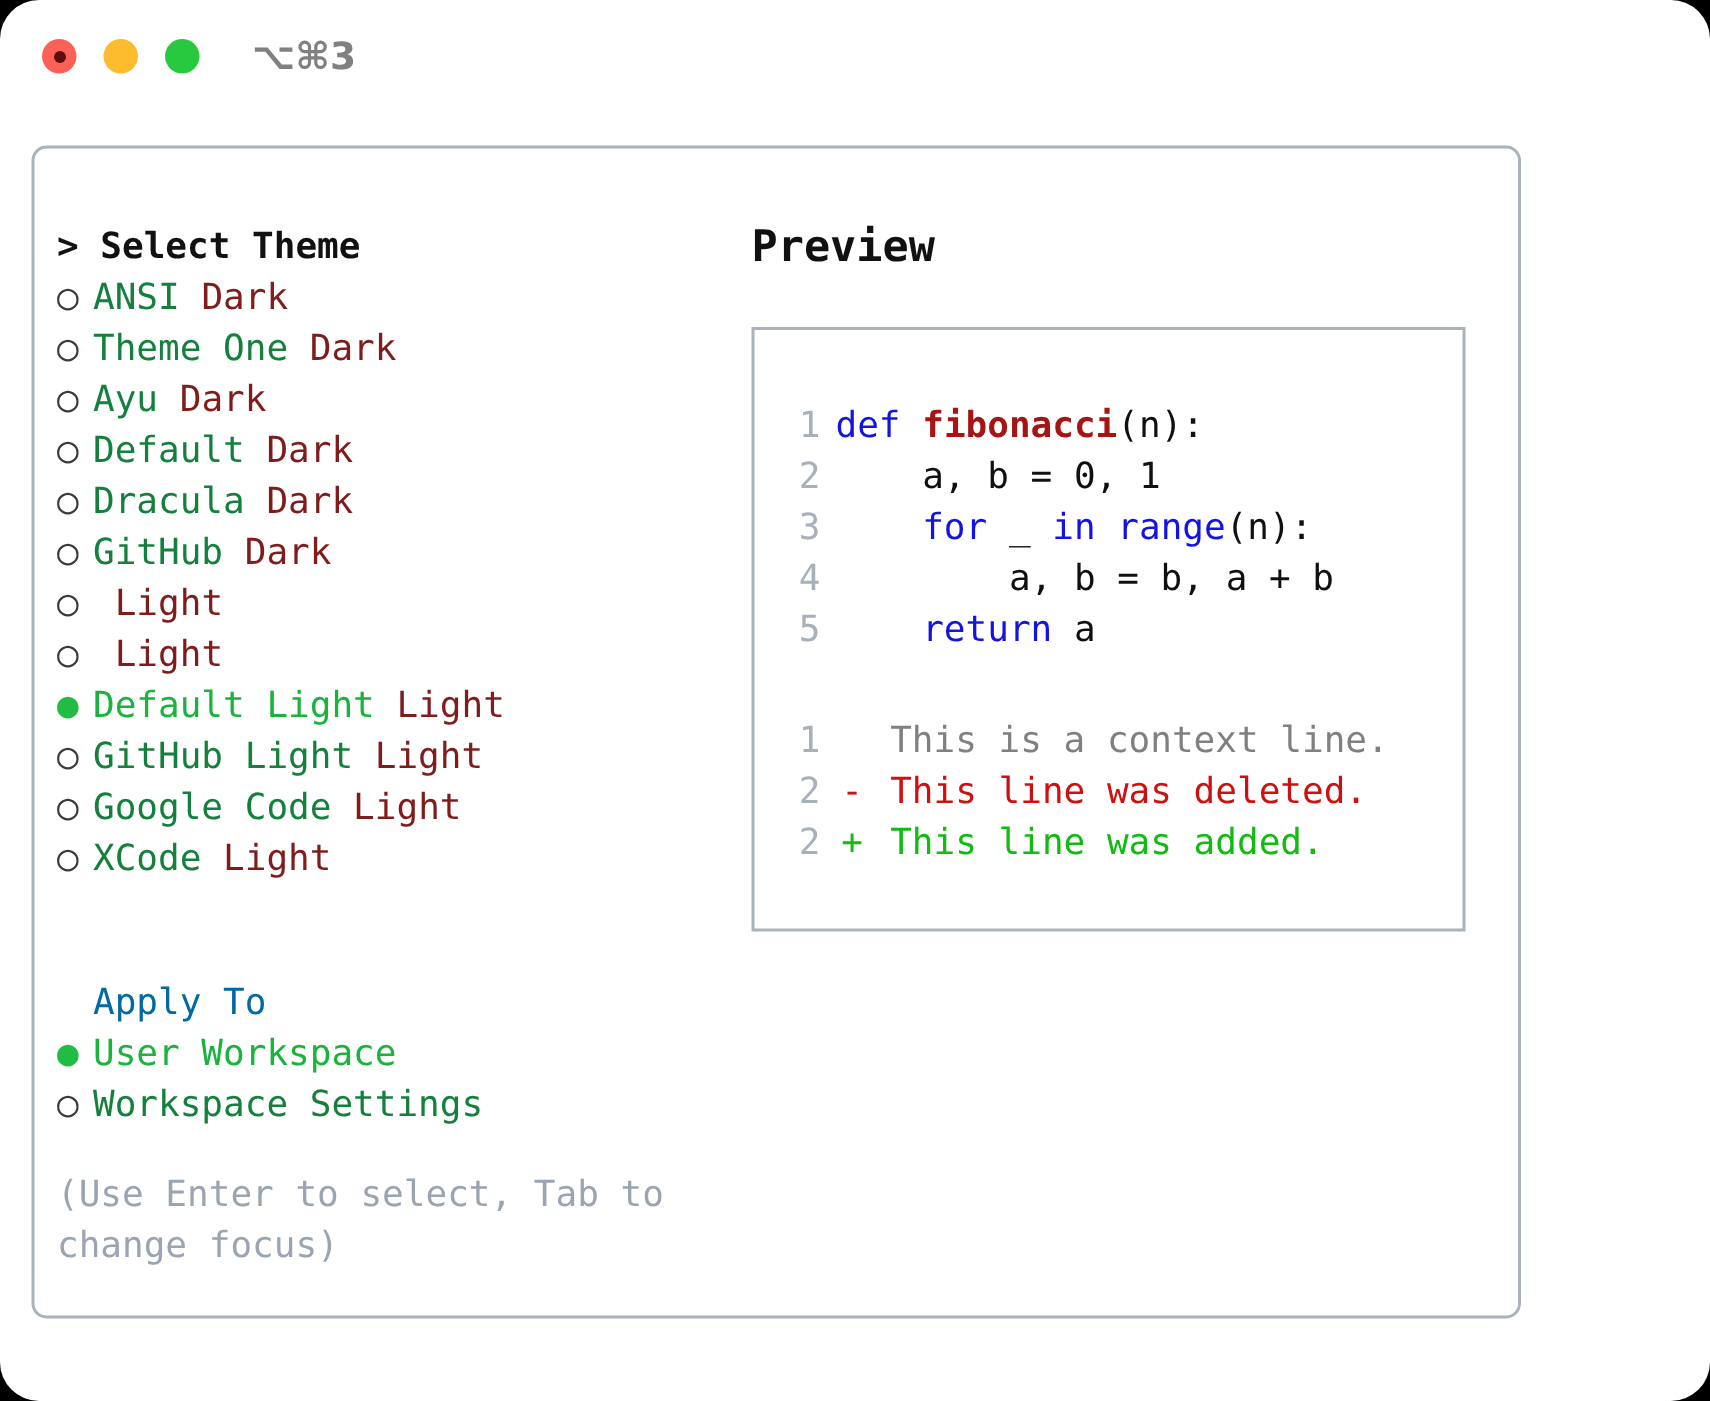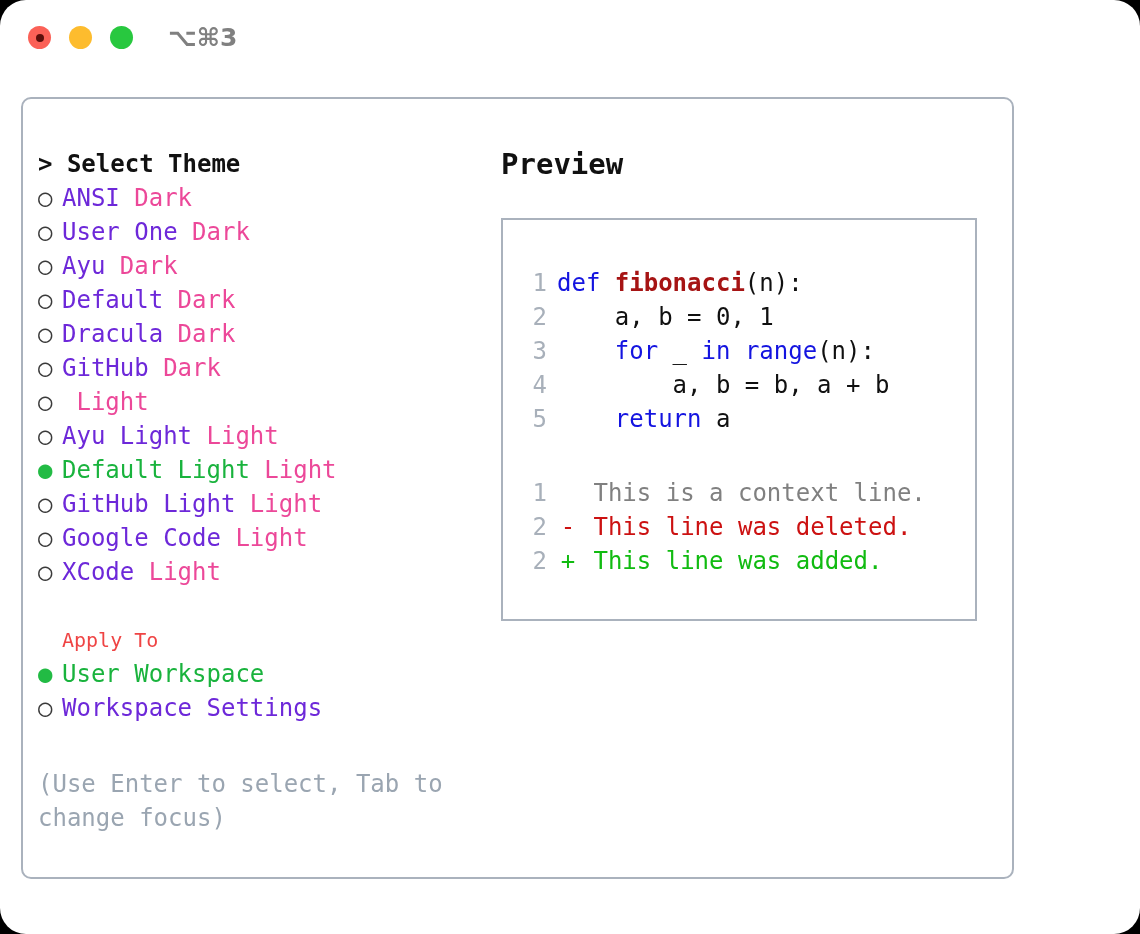--- a/index.html
+++ b/index.html
@@ -117,36 +117,37 @@
   .bullet {
     display: inline-block;
     width: 24px;
     flex: 0 0 24px;
     text-align: left;
     font-size: 24px;
     line-height: 34px;
   }
   .bullet.on  { color: #22bb44; }
   .bullet.off { color: #3a3a3a; }
-  .opt-label        { color: #6d28d9; }
+  .opt-label        { color: #15803d; }
   .opt-label.sel    { color: #19b33d; }
-  .opt-tag          { color: #ec4899; }
+  .opt-tag          { color: #7f1d1d; }
 
   .group-gap { height: 34px; }
 
   .group-title {
-    font-size: 20px;
-    color: #ef4444;
+    font-size: 24px;
+    color: #0369a1;
     line-height: 34px;
     padding-left: 24px;
     white-space: pre;
+    margin-top: 28px;
   }
 
   .hint {
-    margin-top: 42px;
+    margin-top: 26px;
     font-size: 24px;
     line-height: 34px;
     color: #9aa5b1;
     width: 410px;
     white-space: pre-wrap;
   }
 
   
   .right-col {
     position: absolute;
@@ -223,27 +224,27 @@
     <div class="shortcut">⌥⌘3</div>
   </div>
 
   <div class="panel">
     <div class="columns">
 
       <div class="left-col">
         <div class="list-header">&gt; Select Theme</div>
         <div id="theme-items">
             <div class="option-row"><span class="bullet off">○</span><span class="opt-label">ANSI</span><span class="opt-label"> </span><span class="opt-tag">Dark</span></div>
-            <div class="option-row"><span class="bullet off">○</span><span class="opt-label">User One</span><span class="opt-label"> </span><span class="opt-tag">Dark</span></div>
+            <div class="option-row"><span class="bullet off">○</span><span class="opt-label">Theme One</span><span class="opt-label"> </span><span class="opt-tag">Dark</span></div>
             <div class="option-row"><span class="bullet off">○</span><span class="opt-label">Ayu</span><span class="opt-label"> </span><span class="opt-tag">Dark</span></div>
             <div class="option-row"><span class="bullet off">○</span><span class="opt-label">Default</span><span class="opt-label"> </span><span class="opt-tag">Dark</span></div>
             <div class="option-row"><span class="bullet off">○</span><span class="opt-label">Dracula</span><span class="opt-label"> </span><span class="opt-tag">Dark</span></div>
             <div class="option-row"><span class="bullet off">○</span><span class="opt-label">GitHub</span><span class="opt-label"> </span><span class="opt-tag">Dark</span></div>
             <div class="option-row"><span class="bullet off">○</span><span class="opt-label"> </span><span class="opt-tag">Light</span></div>
-            <div class="option-row"><span class="bullet off">○</span><span class="opt-label">Ayu Light</span><span class="opt-label"> </span><span class="opt-tag">Light</span></div>
+            <div class="option-row"><span class="bullet off">○</span><span class="opt-label"> </span><span class="opt-tag">Light</span></div>
             <div class="option-row"><span class="bullet on">●</span><span class="opt-label sel">Default Light</span><span class="opt-label"> </span><span class="opt-tag">Light</span></div>
             <div class="option-row"><span class="bullet off">○</span><span class="opt-label">GitHub Light</span><span class="opt-label"> </span><span class="opt-tag">Light</span></div>
             <div class="option-row"><span class="bullet off">○</span><span class="opt-label">Google Code</span><span class="opt-label"> </span><span class="opt-tag">Light</span></div>
             <div class="option-row"><span class="bullet off">○</span><span class="opt-label">XCode</span><span class="opt-label"> </span><span class="opt-tag">Light</span></div>
           </div>
 
         <div class="group-gap"></div>
 
         <div class="group-title">Apply To</div>
         <div id="apply-items">

